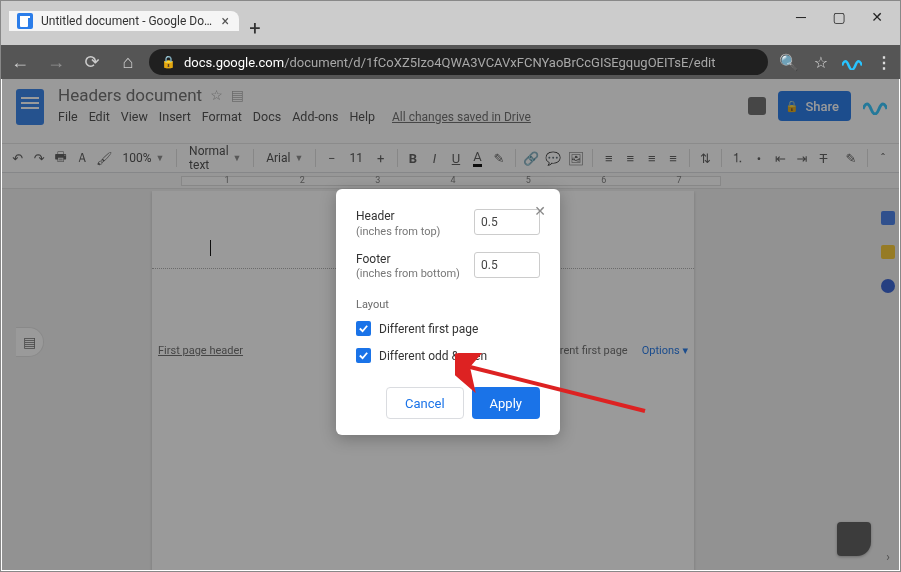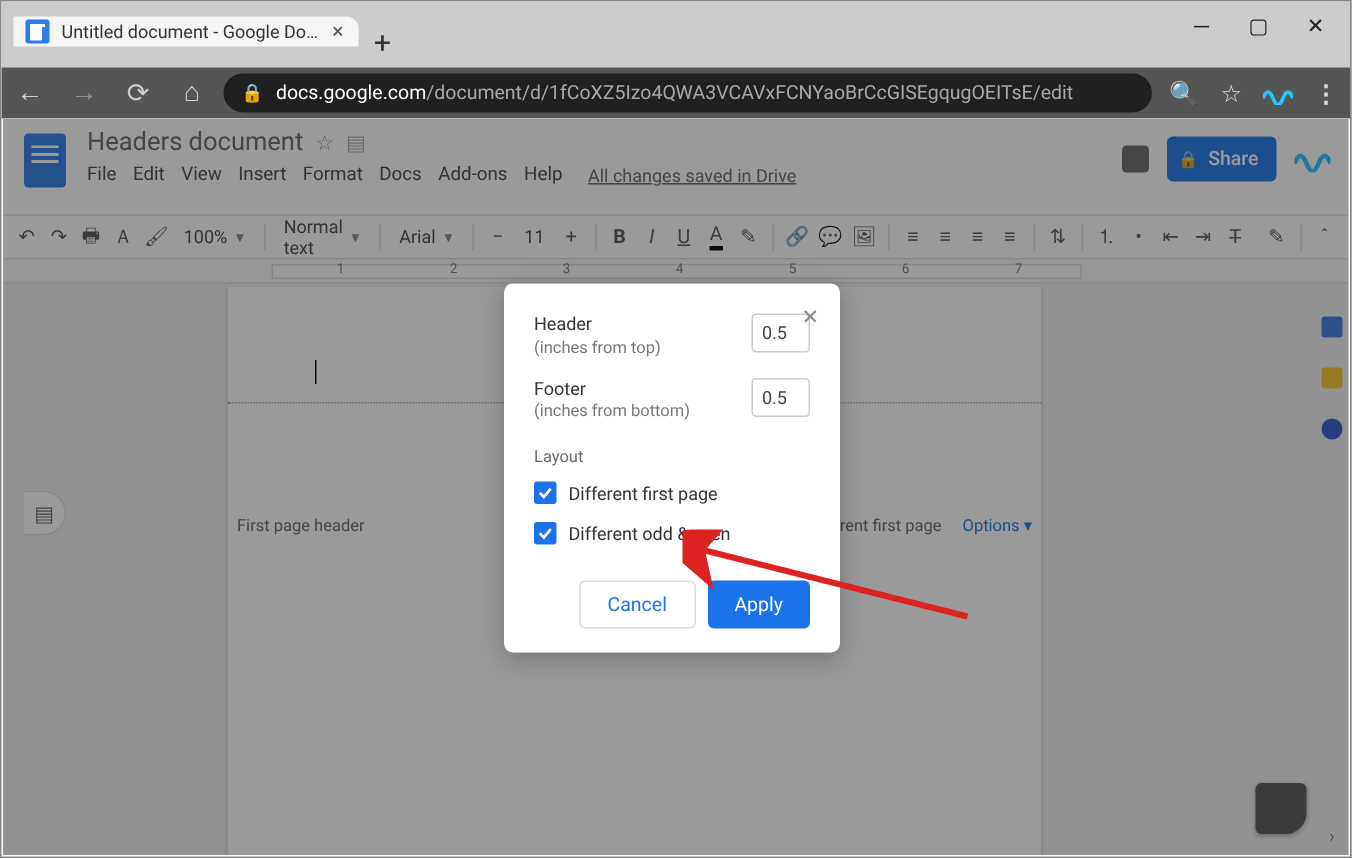--- a/index.html
+++ b/index.html
@@ -54,40 +54,40 @@
     .spacer{flex:1;}
     
     .ruler { height: 16px; background:#f9f9f9; border-bottom:1px solid #e0e0e0; margin-left:0; display:flex;align-items:center;justify-content:center;font-size:9px;color:#888;}
     .ruler-inner { width: 540px; height:10px; background:#fff; border:1px solid #ddd; position:relative;}
     .ruler-inner span{position:absolute;top:-2px;font-size:9px;color:#777;}
     
     .page-wrap { position:absolute; top:112px; left:0; right:0; bottom:0; overflow:hidden; background:#f0f0f0;}
     .page-wrap .page { position:absolute; left:150px; top:0; width:542px; height:700px; background:#fff; box-shadow:0 1px 3px rgba(0,0,0,.2);}
     .header-zone { border-bottom:1px dotted #aaa; border-top:1px solid transparent; padding: 18px 58px 6px; height:78px;}
     .header-label-row { position:relative; }
-    .header-label { position:absolute; left:6px; top:75px; font-size:11px; color:#666;}
+    .header-label { position:absolute; left:6px; top:75px; font-size:11px; color:#666;text-decoration:underline;}
     .header-opts { position:absolute; right:6px; top:75px; display:flex; gap:14px; font-size:11px;}
     .chk-sm{color:#666;display:flex;align-items:center;gap:4px;}
     .opt-link{color:#1a73e8;}
     .cursor-line{width:1px;height:16px;background:#000;margin-top:30px;}
     .outline-btn { position:absolute; left:14px; top:136px; width:28px;height:30px; background:#fff; border:1px solid #e0e0e0; border-radius:0 15px 15px 0; display:flex;align-items:center;justify-content:center;color:#666;font-size:14px;border-left:none;z-index:2;}
     .explore-btn { position:absolute; right:28px; bottom:14px; width:34px;height:34px; background:#555; border-radius:4px 4px 14px 4px; z-index:2;box-shadow:0 1px 3px rgba(0,0,0,.3);}
     .scroll-r { position:absolute; right:0; top:0; bottom:0; width:22px; background:#f0f0f0; display:flex; align-items:flex-end;justify-content:center; padding-bottom:6px;}
     .scroll-r span{color:#777;font-size:12px;}
     .side-tabs{position:absolute;right:0;top:112px;width:22px;display:flex;flex-direction:column;gap:20px;padding-top:20px;align-items:center;z-index:2;}
     .side-tabs i{width:14px;height:14px;border-radius:2px;display:block;}
     
     .dialog { position:absolute; z-index:10; left:335px; top:188px; width:224px; background:#fff; border-radius:6px; box-shadow: 0 4px 16px rgba(0,0,0,.25); padding: 20px 20px 16px;}
     .dialog h3{ font-size:15px; font-weight:400; color:#333;}
     .dialog .close { position:absolute; right:14px; top:14px; color:#888; font-size:14px;}
     .section-label { font-size:11px; color:#6b6b6b; margin-top: 18px; margin-bottom:10px;}
     .field-row { display:flex; align-items:flex-start; justify-content:space-between; margin-bottom:14px;}
     .field-label { font-size:12px; color:#333; line-height:1.3;}
     .field-sub { font-size:11px; color:#777;}
-    .num-input { width:39px; height:24px; border:1px solid #ccc; border-radius:3px; font-size:12px; padding: 12px 6px; color:#444;}
+    .num-input { width:66px; height:24px; border:1px solid #ccc; border-radius:3px; font-size:12px; padding: 12px 6px; color:#444;}
     .chk-row { display:flex; align-items:center; gap:8px; margin-bottom: 12px;}
     .chk { width:15px; height:15px; background:#1a73e8; border-radius:2px; display:flex;align-items:center;justify-content:center;}
     .chk svg{width:11px;height:11px;}
     .chk-label{font-size:12px;color:#333;}
     .btn-row { display:flex; justify-content:flex-end; gap:8px; margin-top: 24px;}
     .btn { height:32px; padding: 0 18px; border-radius:4px; font-size:13px; display:flex;align-items:center;justify-content:center; cursor:pointer;}
     .btn-cancel { background:#fff; border:1px solid #dadce0; color:#1a73e8;}
     .btn-apply { background:#1a73e8; color:#fff; border:none;}
     
     .arrow { position:absolute; z-index:12; pointer-events:none;}

